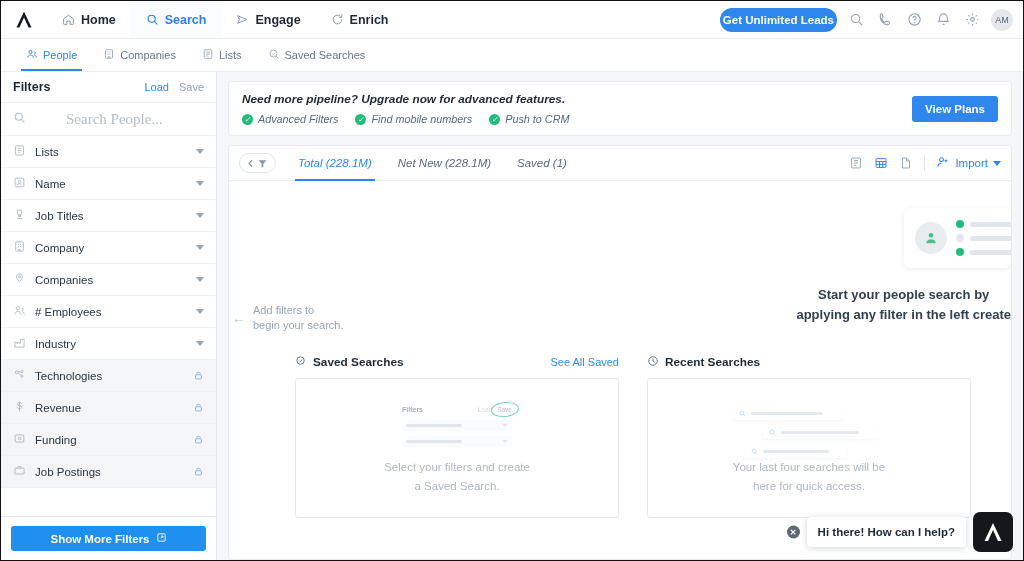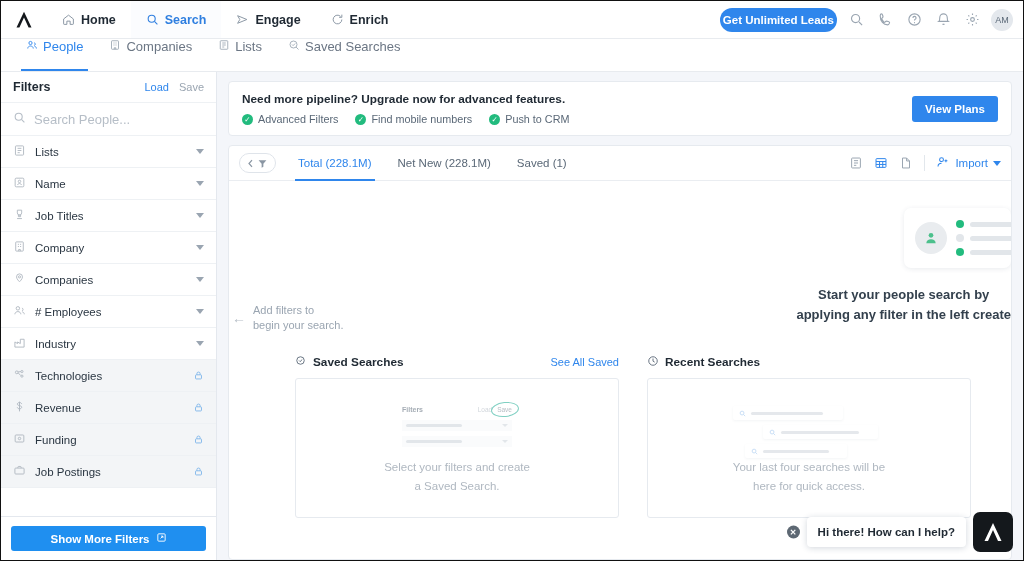--- a/index.html
+++ b/index.html
@@ -24,42 +24,42 @@
   .cta-btn { background: #2f86ec; color: #fff; font-size: 11.5px; font-weight: bold;
              border: none; border-radius: 14px; padding: 6px 3px; cursor: pointer; white-space: nowrap; }
   .ic-btn { width: 20px; height: 20px; display: flex; align-items: center; justify-content: center;
             cursor: pointer; color: #9aa5b1; }
   .avatar { width: 22px; height: 22px; border-radius: 50%; background: #e4e8ed; color: #5a6877;
             font-size: 9px; display: flex; align-items: center; justify-content: center; cursor: pointer; }
 
   
   .subnav { height: 33px; display: flex; align-items: stretch; background: #fff;
             border-bottom: 1px solid #e8ebef; flex: 0 0 33px; padding-left: 12px; }
-  .subtab { display: flex; align-items: flex-start; gap: 5px; padding: 0 13px; font-size: 13px;
+  .subtab { display: flex; align-items: center; gap: 5px; padding: 0 13px; font-size: 11px;
             color: #6b7684; cursor: pointer; position: relative; }
   .subtab.active { color: #2f86ec; }
   .subtab.active::after { content: ""; position: absolute; left: 8px; right: 8px; bottom: 0;
                           height: 2px; background: #2f86ec; }
 
   
   .body { flex: 1; display: flex; min-height: 0; }
 
   
   .sidebar { width: 216px; background: #fff; border-right: 1px solid #e4e8ee;
              display: flex; flex-direction: column; flex: 0 0 216px; }
   .filters-head { height: 31px; display: flex; align-items: center; padding: 0 12px;
                   border-bottom: 1px solid #eef1f4; }
   .filters-title { font-size: 12.5px; font-weight: bold; color: #1f2933; }
   .filters-actions { margin-left: auto; display: flex; gap: 10px; font-size: 11px; }
   .link-load { color: #2f86ec; cursor: pointer; }
   .link-save { color: #9aa5b1; cursor: pointer; }
   .search-row { height: 33px; display: flex; align-items: center; gap: 8px; padding: 0 12px;
                 border-bottom: 1px solid #eef1f4; }
-  .search-row input { border: none; outline: none; font-size: 13px; color: #6b7684;
-                      width: 100%; background: transparent; font-family: Liberation Sans, sans-serif; }
+  .search-row input { border: none; outline: none; font-size: 15px; color: #6b7684;
+                      width: 100%; background: transparent; font-family: Liberation Serif, serif; margin-left: 32px; }
   .search-row input::placeholder { color: #b6bec7; }
   .flist { flex: 1; overflow: hidden; }
   .frow { height: 32px; display: flex; align-items: center; gap: 9px; padding: 0 12px;
           border-bottom: 1px solid #eef1f4; cursor: pointer; }
   .frow.locked { background: #f3f5f7; }
   .frow .flabel { font-size: 11.5px; color: #2a3642; }
   .frow .tail { margin-left: auto; display: flex; align-items: center; }
   .chev { width: 0; height: 0; border-left: 4px solid transparent; border-right: 4px solid transparent;
           border-top: 5px solid #9aa5b1; }
   .sb-spacer { background:#fff; }
@@ -67,38 +67,38 @@
   .more-btn { width: 100%; height: 25px; background: #1f8ff0; color: #fff; border: none; border-radius: 3px;
               font-size: 11.5px; font-weight: bold; cursor: pointer; display: flex; align-items: center;
               justify-content: center; gap: 6px; font-family: inherit; }
 
   
   .main { flex: 1; background: #f4f6fa; display: flex; flex-direction: column; min-width: 0;
           padding: 9px 11px 0 11px; }
 
   .banner { background: #fff; border: 1px solid #e6eaef; border-radius: 4px; padding: 10px 13px;
             display: flex; align-items: center; flex: 0 0 auto; }
-  .banner-txt { display: flex; flex-direction: column; gap: 7px; }
+  .banner-txt { display: flex; flex-direction: column; gap: 7px; font-style: italic; }
   .banner-h { font-size: 11.8px; font-weight: bold; color: #1f2933; }
   .banner-feats { display: flex; gap: 17px; }
   .feat { display: flex; align-items: center; gap: 5px; font-size: 10.8px; color: #5a6877; }
   .check { width: 11px; height: 11px; border-radius: 50%; background: #22bb7e; color: #fff;
            font-size: 7.5px; display: flex; align-items: center; justify-content: center; }
   .plans-btn { margin-left: auto; background: #2f86ec; color: #fff; border: none; border-radius: 3px;
                font-size: 11.5px; font-weight: bold; padding: 7px 13px; cursor: pointer; font-family: inherit; }
 
   .panel { margin-top: 9px; background: #fff; border: 1px solid #e6eaef; border-radius: 4px;
            flex: 1; display: flex; flex-direction: column; min-height: 0; overflow: hidden; }
 
   .ptabs { height: 35px; display: flex; align-items: center; padding: 0 10px;
            border-bottom: 1px solid #eaedf1; flex: 0 0 35px; }
   .collapse-pill { display: flex; align-items: center; gap: 3px; border: 1px solid #dfe4ea;
                    border-radius: 11px; height: 20px; padding: 0 7px; color: #8a96a3; cursor: pointer; }
   .ptab { font-size: 11.5px; color: #5a6877; padding: 0 13px; height: 35px; display: flex;
-          align-items: center; cursor: pointer; position: relative; }
+          align-items: center; cursor: pointer; position: relative; font-style: italic; }
   .ptab:first-of-type { margin-left: 9px; }
   .ptab.active { color: #2f86ec; }
   .ptab.active::after { content: ""; position: absolute; left: 10px; right: 10px; bottom: 0;
                         height: 2px; background: #2f86ec; }
   .ptools { margin-left: auto; display: flex; align-items: center; gap: 11px; }
   .vicon { color: #9aa5b1; display: flex; cursor: pointer; }
   .vicon.on { color: #2f86ec; }
   .vdiv { width: 1px; height: 16px; background: #e2e7ec; }
   .import-btn { display: flex; align-items: center; gap: 5px; color: #2f86ec; font-size: 11.5px;
                 cursor: pointer; }

